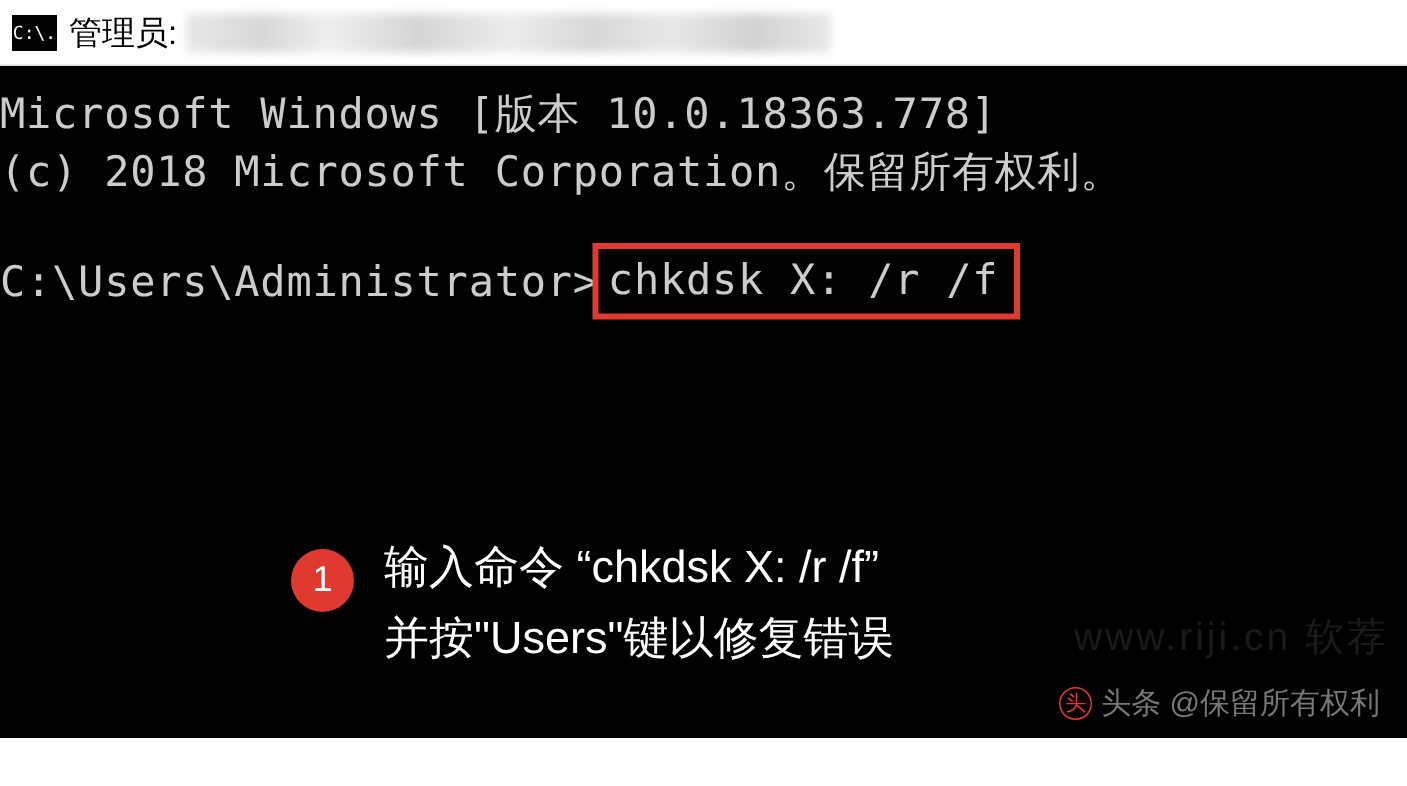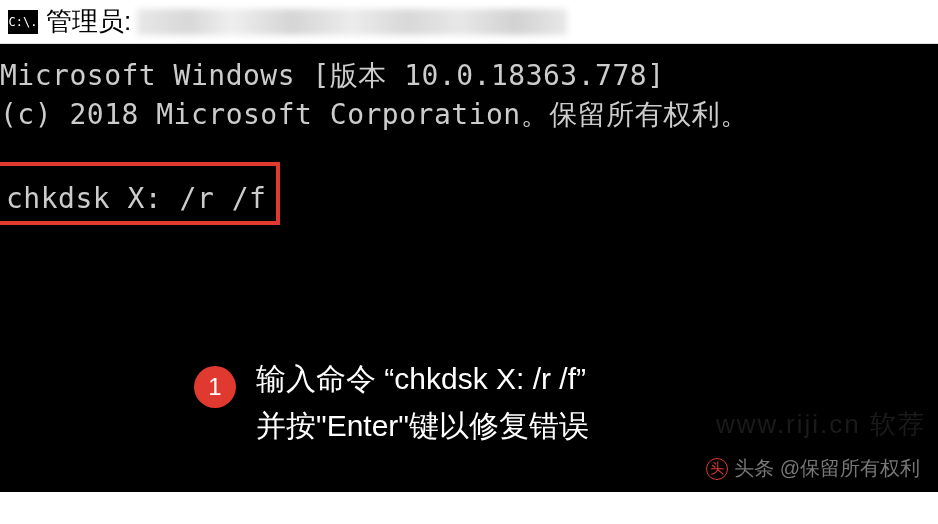--- a/index.html
+++ b/index.html
@@ -16,21 +16,21 @@
   border-bottom:1px solid #ddd;
 }
 .titlebar-icon {
   width:30px; height:24px;
   background:#000; color:#fff;
   display:flex; align-items:center; justify-content:center;
   font-size:12px; font-family:Consolas,monospace;
   margin-right:8px;
 }
 .titlebar-text {
-  font-size:26px; color:#000;
+  font-size:22px; color:#000;
   display:flex; align-items:center; gap:4px;
 }
 .blur-strip {
   width:430px; height:26px;
   background:linear-gradient(90deg,#e8e8e8 0%,#d8d8d8 12%,#efefef 22%,#d5d5d5 36%,#ececec 50%,#d8d8d8 63%,#e8e8e8 75%,#d2d2d2 88%,#e8e8e8 100%);
   filter:blur(3px);
   margin-left:2px;
 }
 .terminal {
   background:#000;
@@ -49,21 +49,21 @@
 }
 .prompt-line {
   display:flex; align-items:center;
   font-family:"NSimSun","SimSun",Consolas,monospace;
   font-size:28px; color:#ccc;
   margin-top:28px;
   letter-spacing:0.5px;
 }
 .hl {
   border:4px solid #e0392f;
-  padding:16px 10px 6px 6px;
+  padding:4px 10px 6px 6px;
   margin-left:-4px;
 }
 .callout {
   position:absolute;
   left:194px; top:300px;
   background:#000;
   display:flex; align-items:flex-start;
   padding:12px 18px 12px 0;
 }
 .badge {
@@ -113,29 +113,30 @@
     <span>管理员:</span>
     <span class="blur-strip"></span>
   </div>
 </div>
 
 <div class="terminal">
   <div class="line">Microsoft Windows [版本 10.0.18363.778]</div>
   <div class="line">(c) 2018 Microsoft Corporation。保留所有权利。</div>
 
   <div class="prompt-line">
+    <span>C:\Users\Administrator&gt;</span>
     <span class="hl">
       <span>chkdsk X: /r /f</span>
     </span>
   </div>
 
   <div class="callout">
     <div class="badge">1</div>
     <div class="callout-text">输入命令 “chkdsk X: /r /f”
-并按"Enter"键以修复错误</div>
+并按"Users"键以修复错误</div>
   </div>
 
   <div class="watermark">www.riji.cn 软荐</div>
 
   <div class="attribution">
     <span class="attr-icon">头</span>
     <span>头条</span>
     <span>&nbsp;</span>
     <span>@保留所有权利</span>
   </div>

